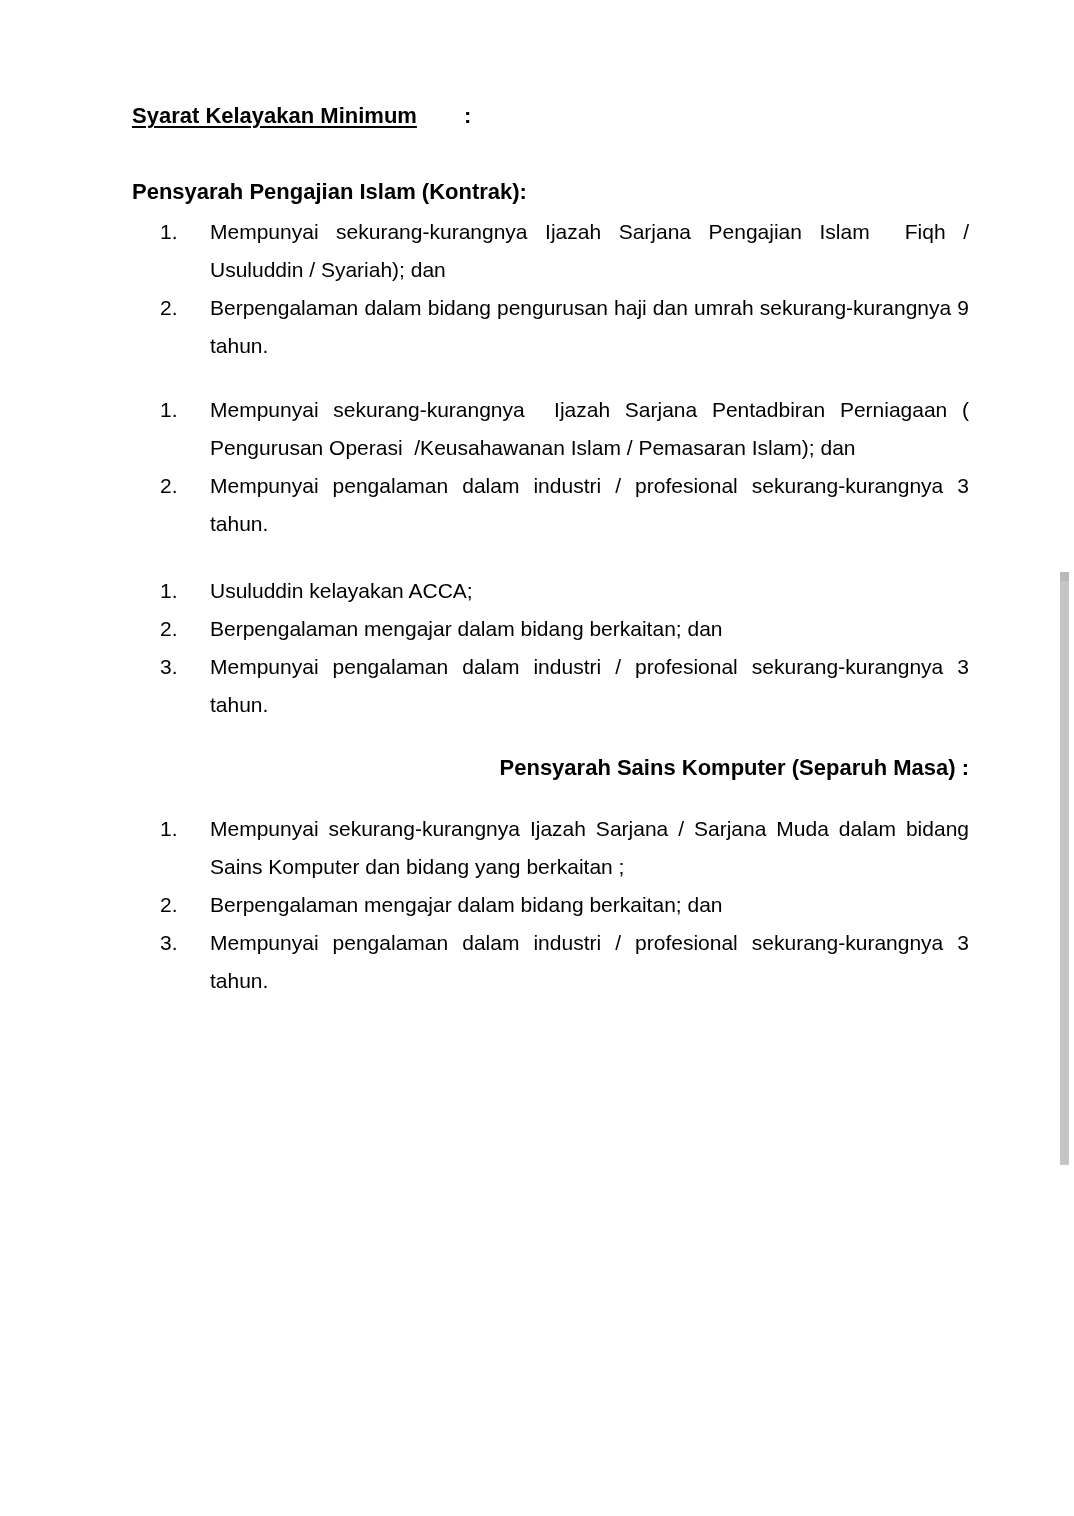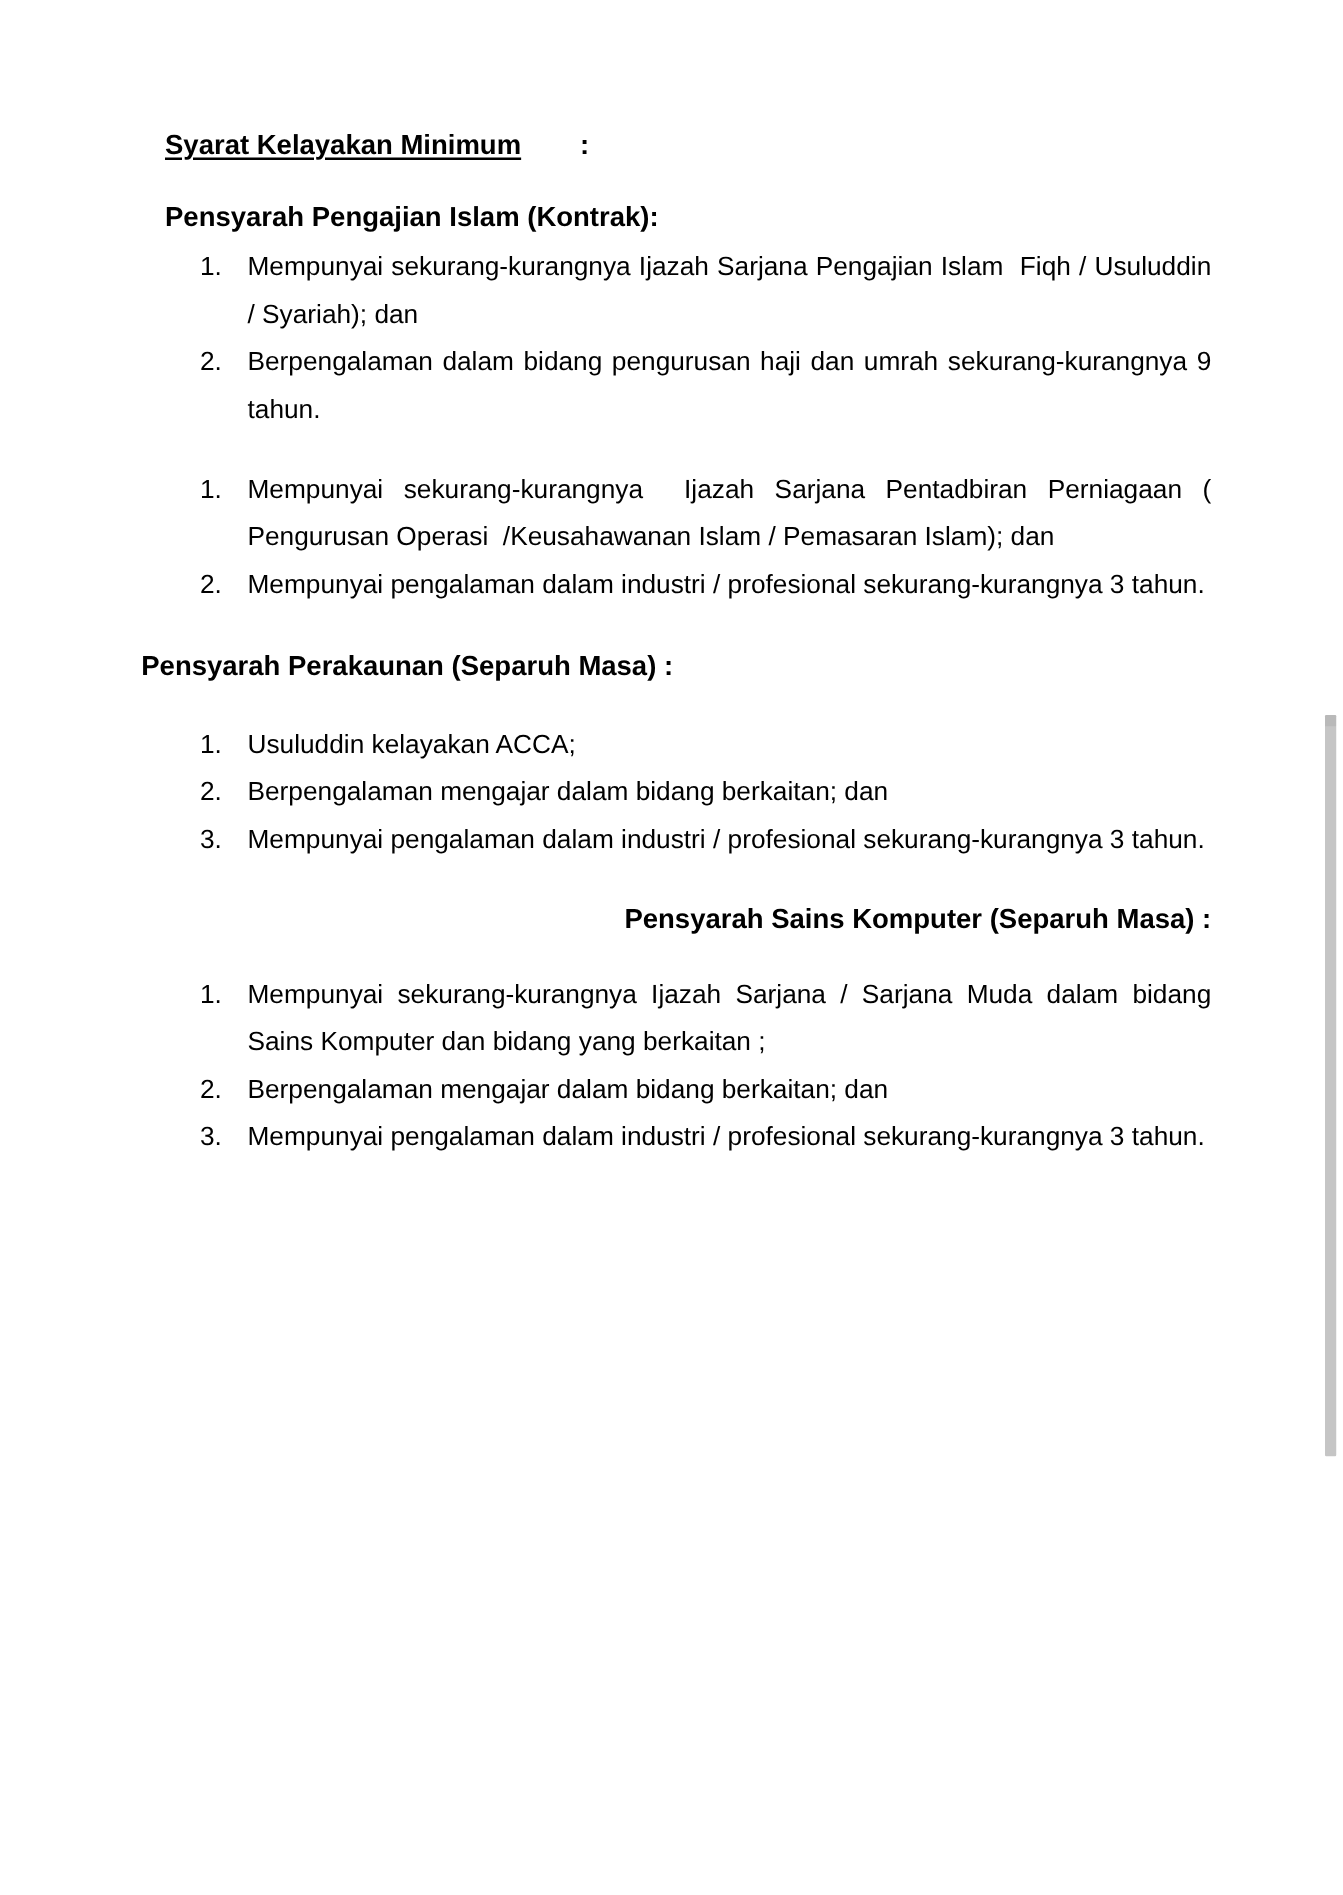--- a/index.html
+++ b/index.html
@@ -35,21 +35,21 @@
   }
   .doc-title .title-colon {
     margin-left: 47px;
   }
   .section-heading {
     margin: 0;
     font-size: 22px;
     font-weight: bold;
     line-height: 30px;
   }
-  .sec1 .section-heading { margin-top: 28px; margin-left: 19px; }
+  .sec1 .section-heading { margin-top: 46px; margin-left: 19px; }
   .sec2 .section-heading { margin-top: 25px; }
   .sec3 .section-heading { margin-top: 31px; }
   .sec4 .section-heading { margin-top: 29px; text-align: right; }
 
   .item-list { margin-left: 47px; }
   .sec1 .item-list { margin-top: 6px; }
   .sec2 .item-list { margin-top: 26px; }
   .sec3 .item-list { margin-top: 29px; }
   .sec4 .item-list { margin-top: 27px; }
 
@@ -59,20 +59,21 @@
     line-height: 38px;
   }
   .list-item .num {
     flex: 0 0 38px;
     width: 38px;
   }
   .list-item .txt {
     flex: 1 1 auto;
     text-align: justify;
     white-space: pre-wrap;
+    margin-left: 12px;
   }
   .scrollbar-thumb {
     position: absolute;
     top: 572px;
     right: 5px;
     width: 9px;
     height: 593px;
     border-radius: 1px;
   }
   .scrollbar-thumb .thumb-cap {
@@ -109,21 +110,20 @@
         <span class="txt">Mempunyai sekurang-kurangnya  Ijazah Sarjana Pentadbiran Perniagaan ( Pengurusan Operasi  /Keusahawanan Islam / Pemasaran Islam); dan</span>
       </div>
       <div class="list-item">
         <span class="num">2.</span>
         <span class="txt">Mempunyai pengalaman dalam industri / profesional sekurang-kurangnya 3 tahun.</span>
       </div>
     </div>
   </div>
 
   <div class="section sec3">
-    <h2 class="section-heading">Pensyarah Perakaunan (Separuh Masa) :</h2>
     <div class="item-list">
       <div class="list-item">
         <span class="num">1.</span>
         <span class="txt">Usuluddin kelayakan ACCA;</span>
       </div>
       <div class="list-item">
         <span class="num">2.</span>
         <span class="txt">Berpengalaman mengajar dalam bidang berkaitan; dan</span>
       </div>
       <div class="list-item">

